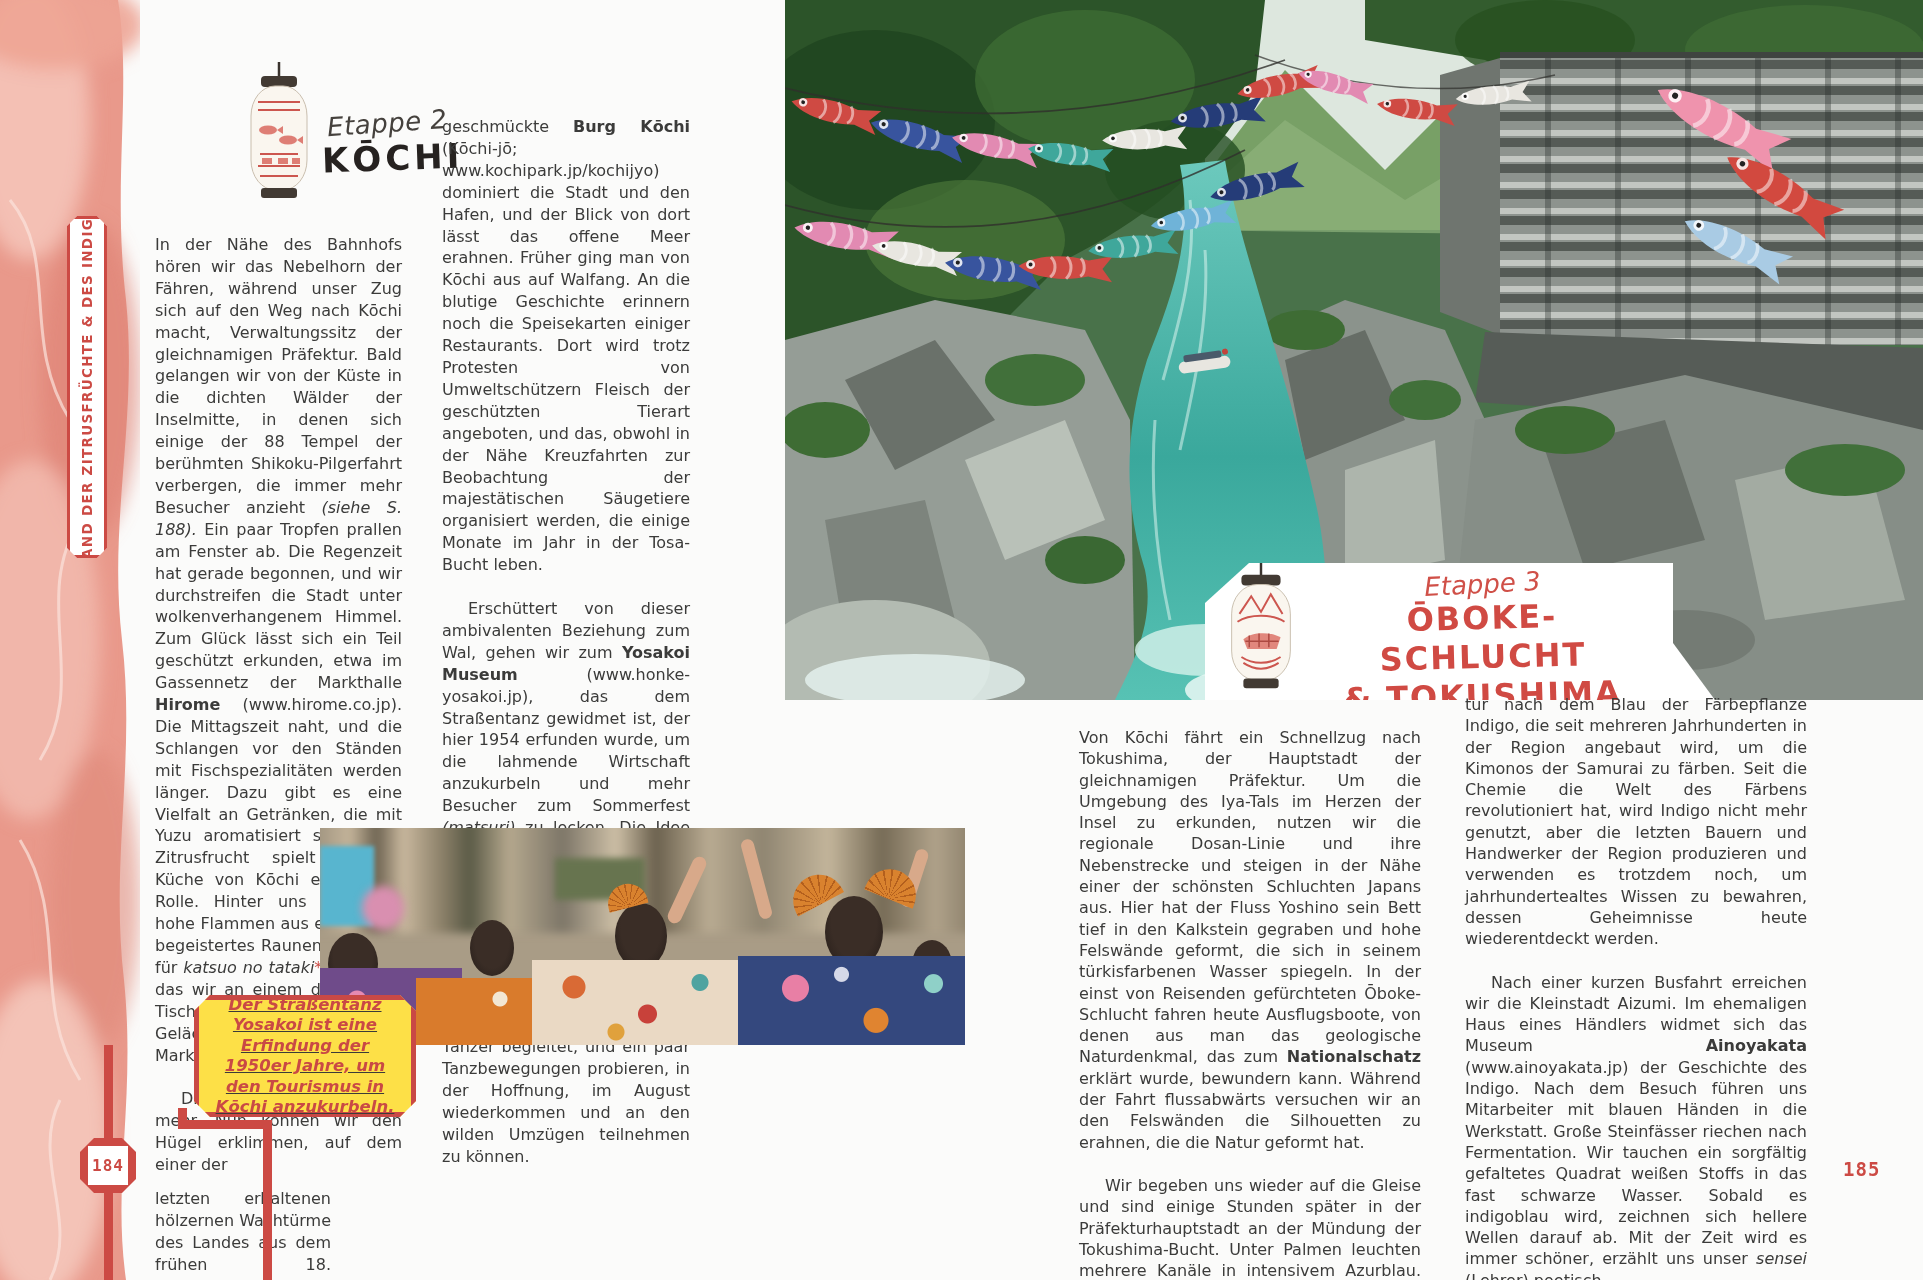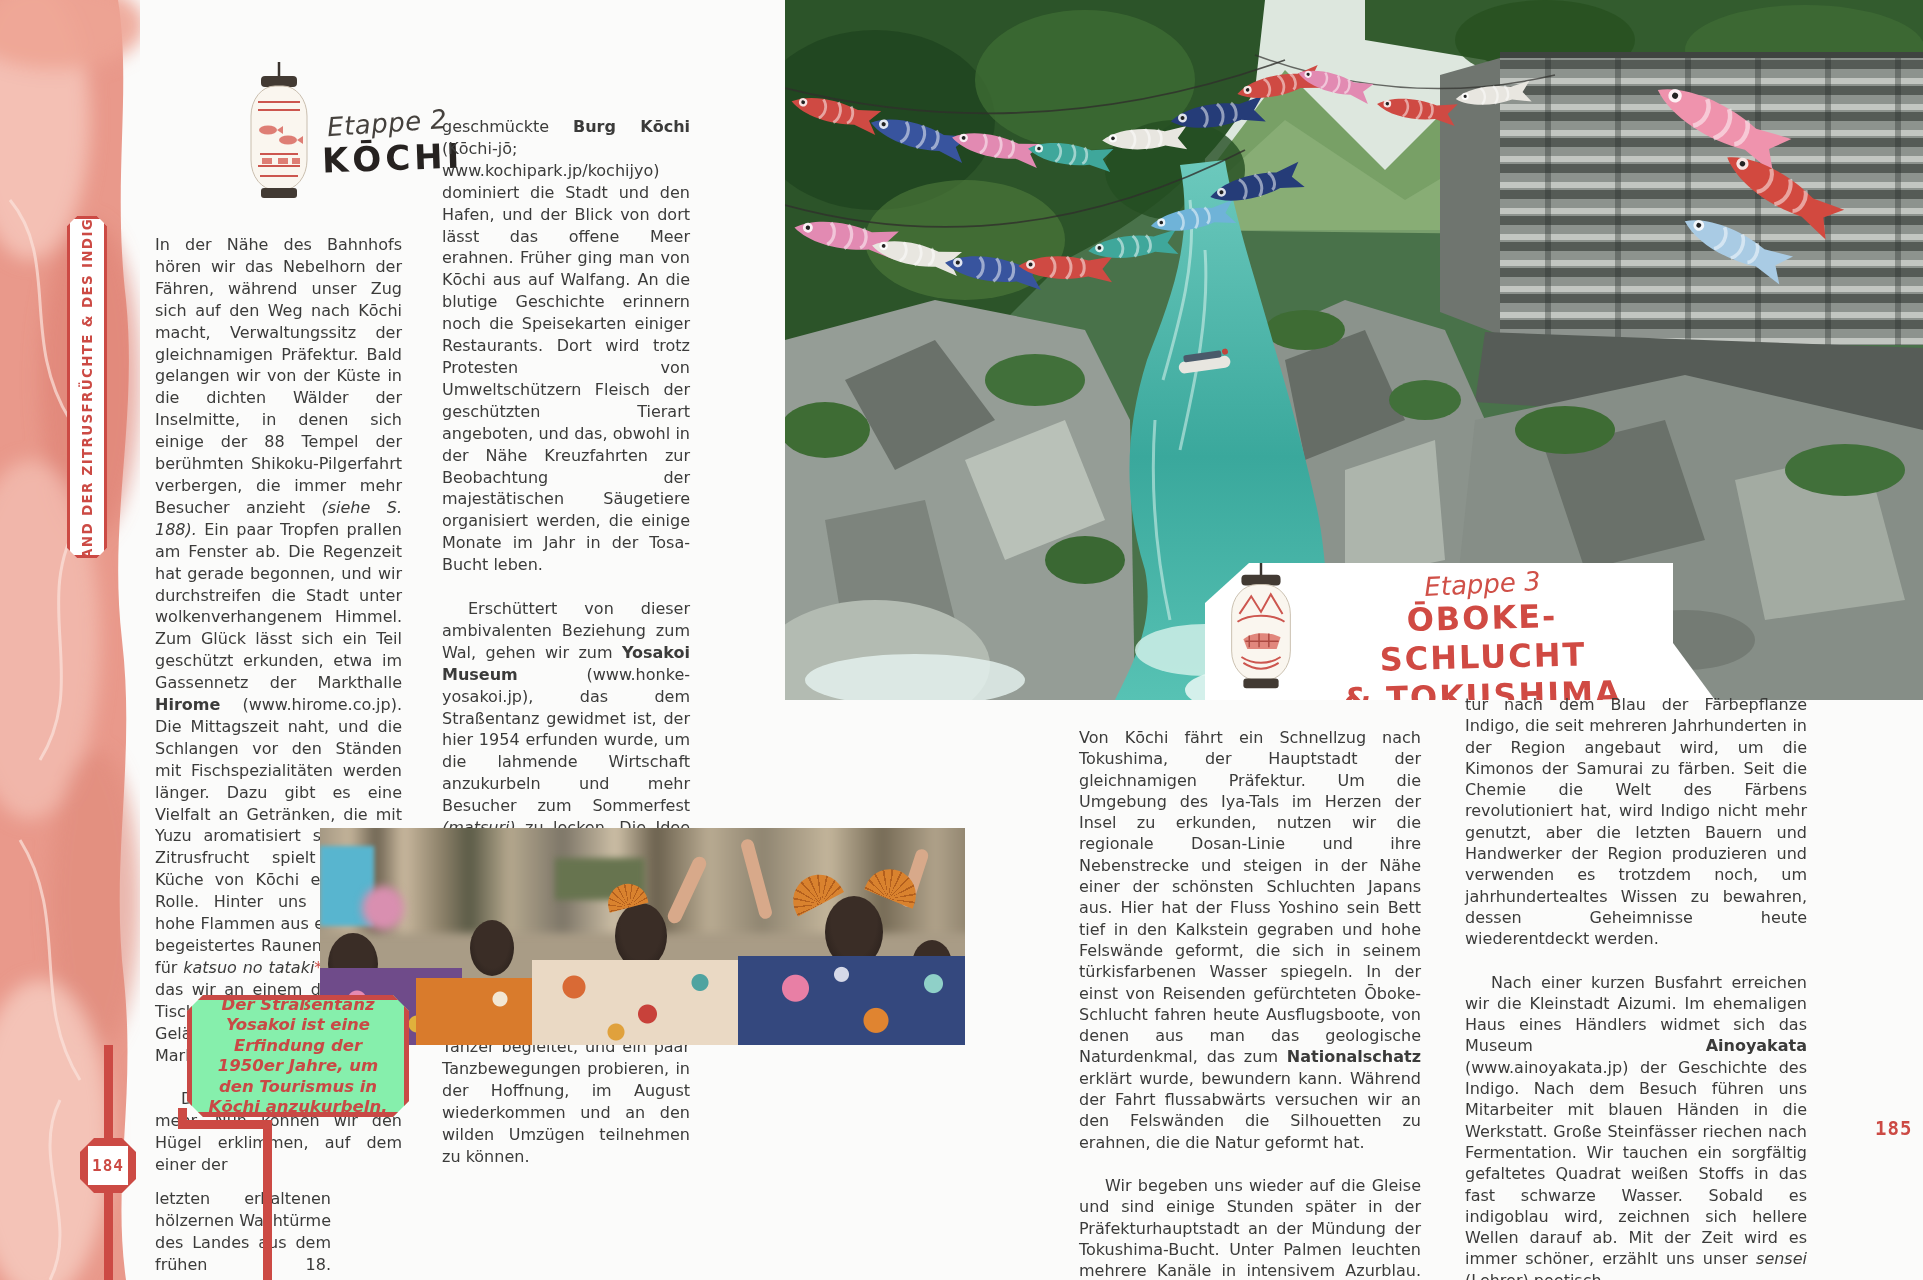--- a/index.html
+++ b/index.html
@@ -29,36 +29,36 @@
     font-size:26px;letter-spacing:.5px;}
   .stage-title{position:absolute;font-weight:700;color:#262220;font-size:34px;letter-spacing:4px;
     transform:rotate(-2deg);}
   
   .side-tag{position:absolute;left:67px;top:216px;width:40px;height:342px;background:#fff;
     border:3px solid var(--red);box-sizing:border-box;
     clip-path:polygon(10px 0,calc(100% - 10px) 0,100% 10px,100% calc(100% - 10px),calc(100% - 10px) 100%,10px 100%,0 calc(100% - 10px),0 10px);}
   .side-tag .txt{position:absolute;left:50%;top:50%;transform:translate(-50%,-50%) rotate(-90deg);
     white-space:nowrap;font-size:13.5px;font-weight:700;letter-spacing:1.3px;color:var(--red);}
   
-  .callout{position:absolute;left:187px;top:995px;width:222px;height:122px;background:#86efac;
+  .callout{position:absolute;left:194px;top:995px;width:222px;height:122px;background:#fde047;
     border:5px solid #c94945;box-sizing:border-box;
     clip-path:polygon(16px 0,calc(100% - 16px) 0,100% 16px,100% calc(100% - 16px),calc(100% - 16px) 100%,16px 100%,0 calc(100% - 16px),0 16px);
-    display:flex;align-items:center;justify-content:center;}
+    display:flex;align-items:center;justify-content:center;text-decoration:underline;}
   .callout .txt{font-size:16.5px;line-height:20.5px;font-weight:700;font-style:italic;
     color:#c94945;text-align:center;padding:0 8px;}
   
   .pipe{position:absolute;background:var(--red);}
   .badge{position:absolute;left:80px;top:1138px;width:56px;height:55px;background:#fff;
     border:8px solid var(--red);box-sizing:border-box;
     clip-path:polygon(14px 0,calc(100% - 14px) 0,100% 14px,100% calc(100% - 14px),calc(100% - 14px) 100%,14px 100%,0 calc(100% - 14px),0 14px);
     display:flex;align-items:center;justify-content:center;}
   .badge span{font-family:"DejaVu Sans Mono","Liberation Mono",monospace;font-weight:700;
     font-size:16px;color:var(--red);letter-spacing:1px;}
-  .pagenum-r{position:absolute;left:1843px;top:1117px;font-family:"DejaVu Sans Mono","Liberation Mono",monospace;
-    font-weight:700;font-size:19px;color:var(--red);letter-spacing:1px;margin-left:32px;}
+  .pagenum-r{position:absolute;left:1843px;top:1158px;font-family:"DejaVu Sans Mono","Liberation Mono",monospace;
+    font-weight:700;font-size:19px;color:var(--red);letter-spacing:1px;}
   
   .plaque{position:absolute;left:1205px;top:563px;width:468px;height:137px;background:#fff;
     clip-path:polygon(44px 0,100% 0,100% 100%,0 100%,0 40px);}
   .plaque-tri{position:absolute;left:1673px;top:643px;width:42px;height:57px;background:#fff;
     clip-path:polygon(0 0,100% 100%,0 100%);}
   .plaque .titles{position:absolute;left:100px;top:6px;width:355px;text-align:center;}
   .plaque .script{display:block;font-style:italic;color:#d05048;font-size:26px;transform:rotate(-3deg);}
   .plaque .t1,.plaque .t2{display:block;font-weight:700;color:#d04a43;font-size:32px;
     letter-spacing:2px;transform:rotate(-1.5deg);line-height:39px;}
   

